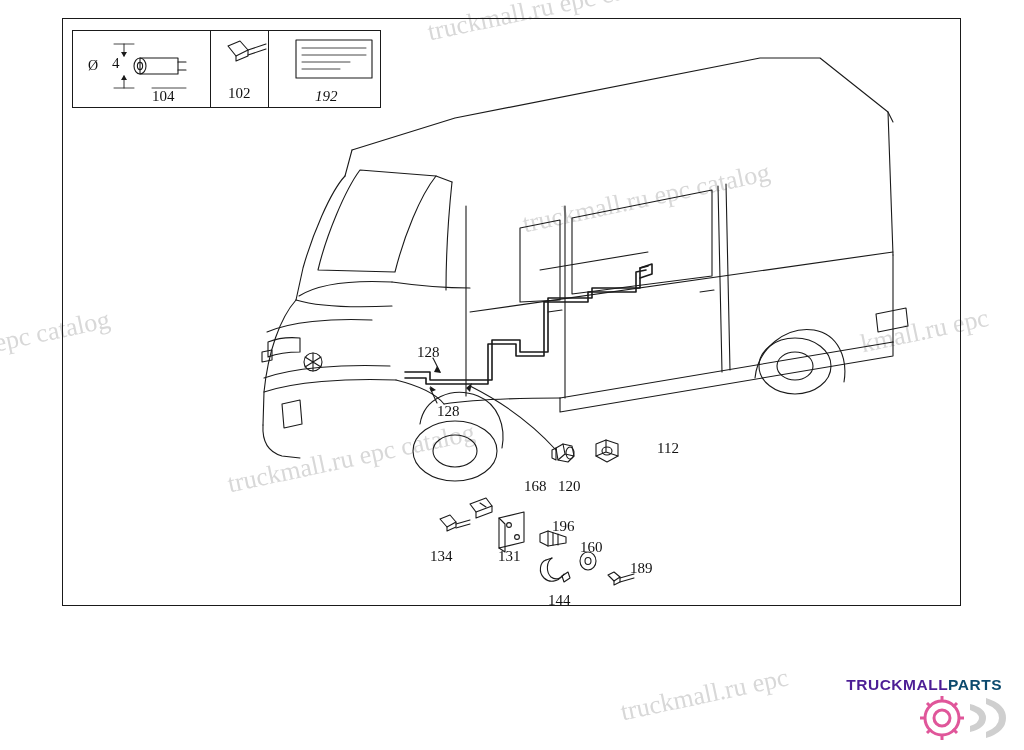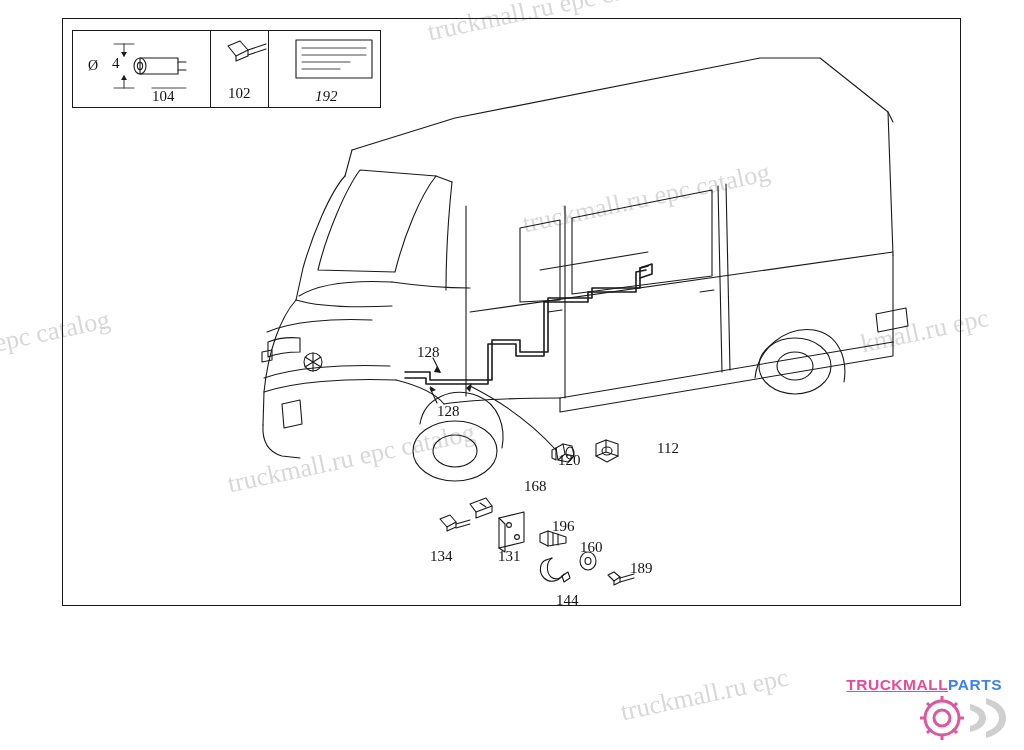--- a/index.html
+++ b/index.html
@@ -81,22 +81,22 @@
   .logo-text {
     position: absolute;
     right: 8px;
     top: 4px;
     font-family: "Liberation Sans", sans-serif;
     font-size: 15.5px;
     font-weight: bold;
     letter-spacing: 0.5px;
     white-space: nowrap;
   }
-  .logo-text .dark { color: #ec4899; text-decoration: underline; }
-  .logo-text .pink { color: #3b82f6; }
+  .logo-text .dark { color: #4c1d95; }
+  .logo-text .pink { color: #0c4a6e; }
   svg { display: block; }
 </style>
 </head>
 <body>
 
 <div id="stage">
 
   <div class="layer">
     <div class="wm" style="left:425px; top:18px; font-size:26px; transform: rotate(-12deg);">truckmall.ru epc catalog</div>
     <div class="wm" style="left:520px; top:210px; font-size:26px; transform: rotate(-12deg);">truckmall.ru epc catalog</div>
@@ -283,28 +283,28 @@
 
   <div class="num" style="left:88px; top:58px; font-size:14px;">Ø</div>
   <div class="num" style="left:112px; top:55px;">4</div>
   <div class="num" style="left:152px; top:88px;">104</div>
   <div class="num" style="left:228px; top:85px;">102</div>
   <div class="num" style="left:315px; top:88px;font-style:italic;">192</div>
 
   <div class="num" style="left:417px; top:344px;">128</div>
   <div class="num" style="left:437px; top:403px;">128</div>
   <div class="num" style="left:630px; top:440px;margin-left:27px;">112</div>
-  <div class="num" style="left:558px; top:452px;font-family:Liberation Serif, serif;">120</div>
+  <div class="num" style="left:558px; top:478px;font-family:Liberation Serif, serif;">120</div>
   <div class="num" style="left:492px; top:478px;margin-left:32px;">168</div>
   <div class="num" style="left:430px; top:548px;">134</div>
   <div class="num" style="left:498px; top:548px;">131</div>
   <div class="num" style="left:552px; top:518px;">196</div>
   <div class="num" style="left:580px; top:539px;">160</div>
   <div class="num" style="left:630px; top:560px;">189</div>
-  <div class="num" style="left:548px; top:592px;margin-left:8px;">144</div>
+  <div class="num" style="left:548px; top:592px;">144</div>
 
   <div class="logo">
     <div class="logo-text">
       <span class="dark">TRUCKMALL</span><span class="pink">PARTS</span>
     </div>
     <svg width="180" height="50" viewBox="0 0 180 50" style="position:absolute; right:0; top:22px;">
       <g fill="none" stroke="#e0569a" stroke-width="3">
         <circle cx="112" cy="24" r="17"></circle>
         <circle cx="112" cy="24" r="8"></circle>
         <path d="M112 2 L112 8 M112 40 L112 46 M90 24 L96 24 M128 24 L134 24

